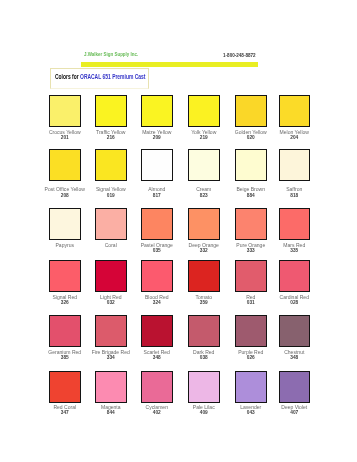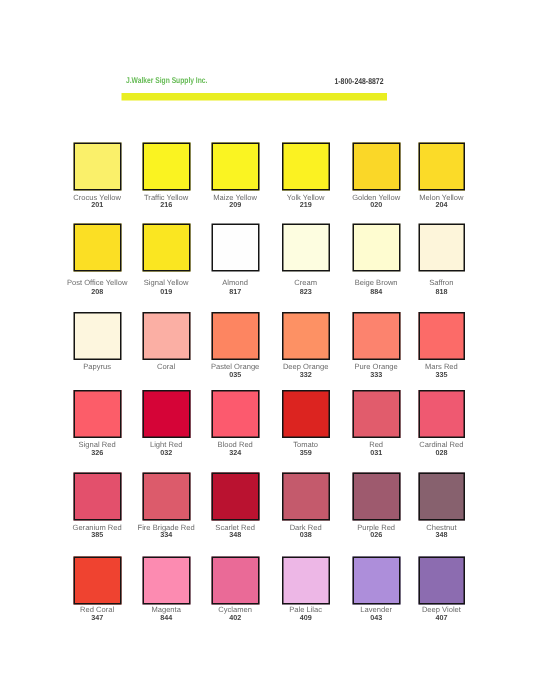--- a/index.html
+++ b/index.html
@@ -39,20 +39,23 @@
 </style>
 </head>
 <body>
 
 <div class="page">
 
   <div class="hdr-bar"></div>
   <div class="company">J.Walker Sign Supply Inc.</div>
   <div class="phone">1-800-248-8872</div>
 
+  <div class="titlebox">
+    <div class="title"><span>Colors for </span><span class="prod">ORACAL 651 Premium Cast</span></div>
+  </div>
 
   <div class="grid" id="grid">
       <div class="cell" style="left: 0px; top: 0px;">
         <div class="sw" style="background: rgb(250, 240, 106);"></div>
         <div class="nm" style="top: 35.2px;">Crocus Yellow</div>
         <div class="no" style="top: 40.6px;">201</div>
       </div>
       <div class="cell" style="left: 46px; top: 0px;">
         <div class="sw" style="background: rgb(250, 243, 33);"></div>
         <div class="nm" style="top: 35.2px;">Traffic Yellow</div>

